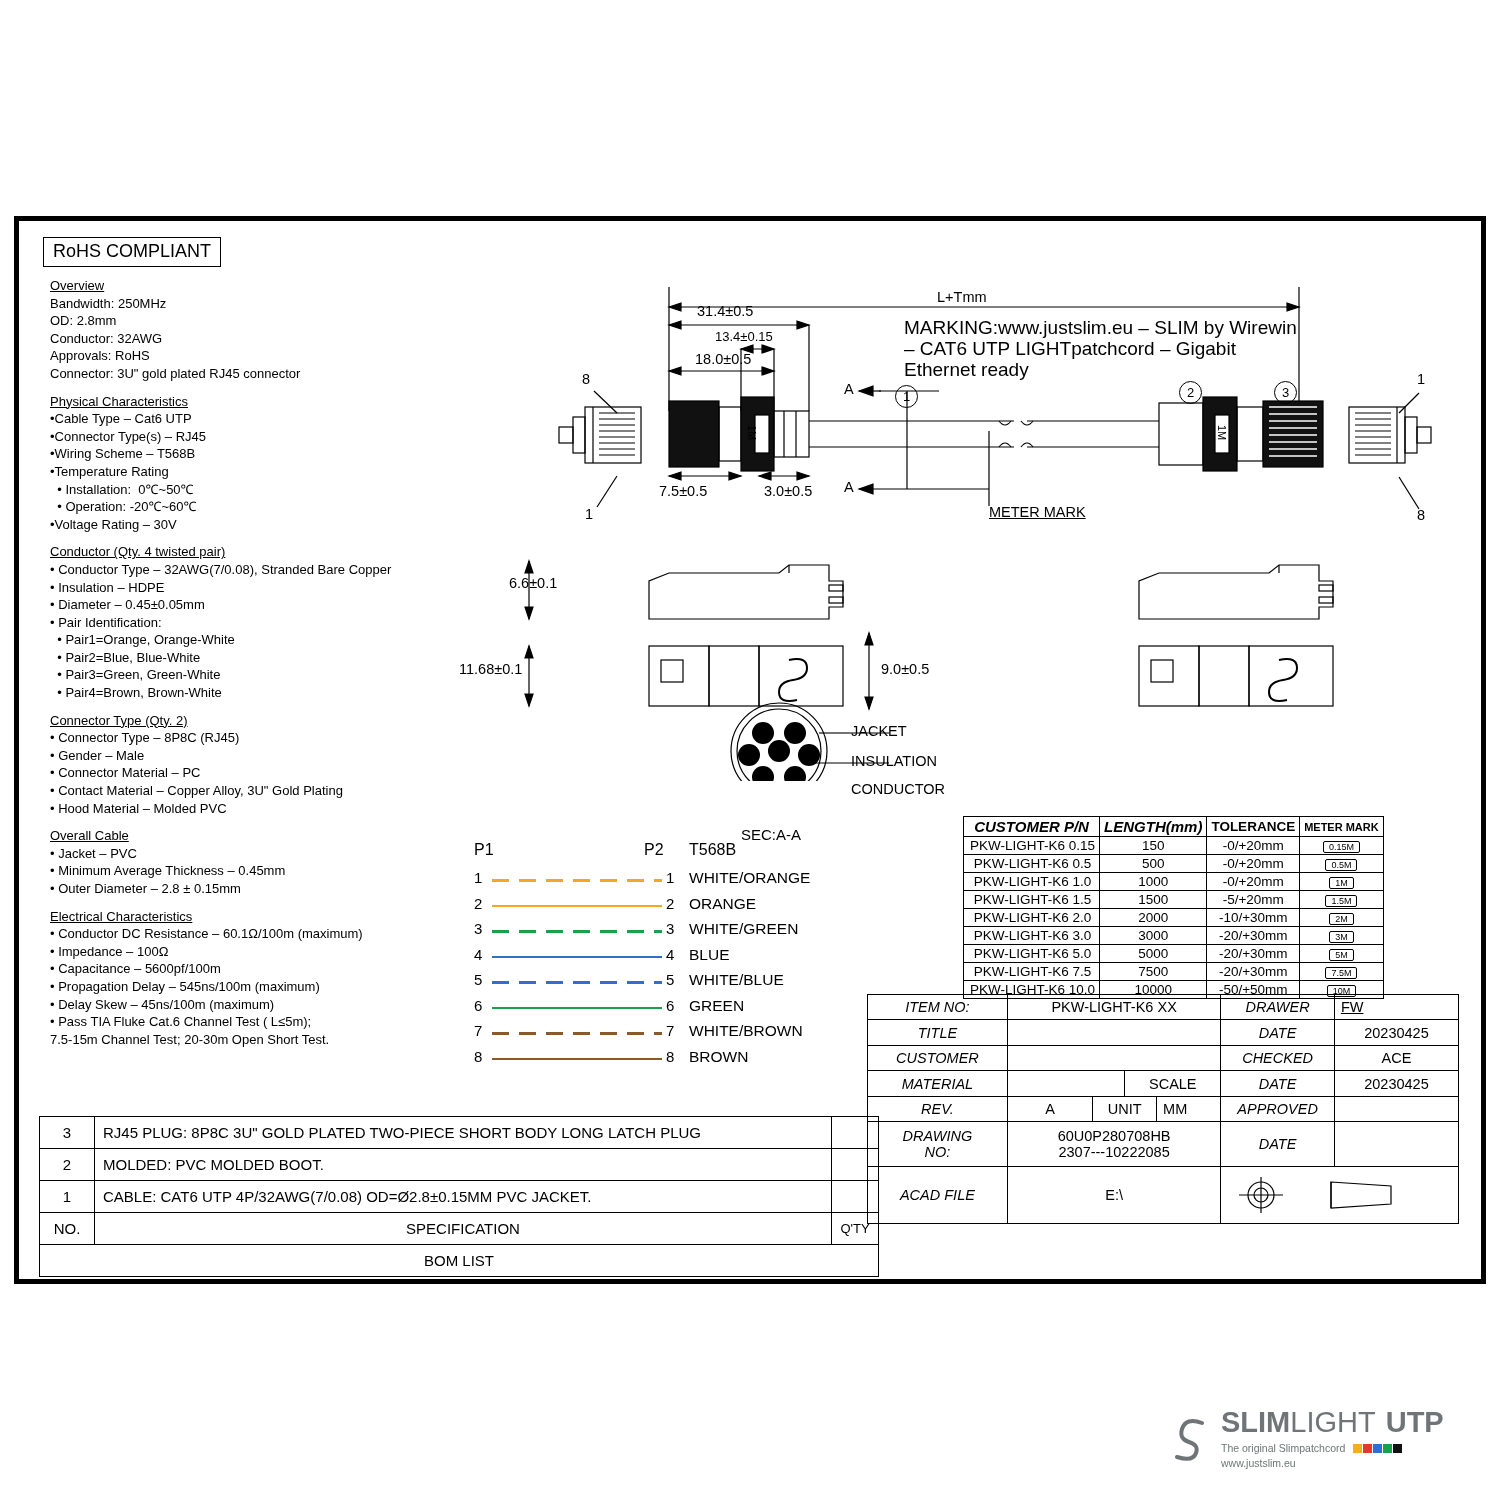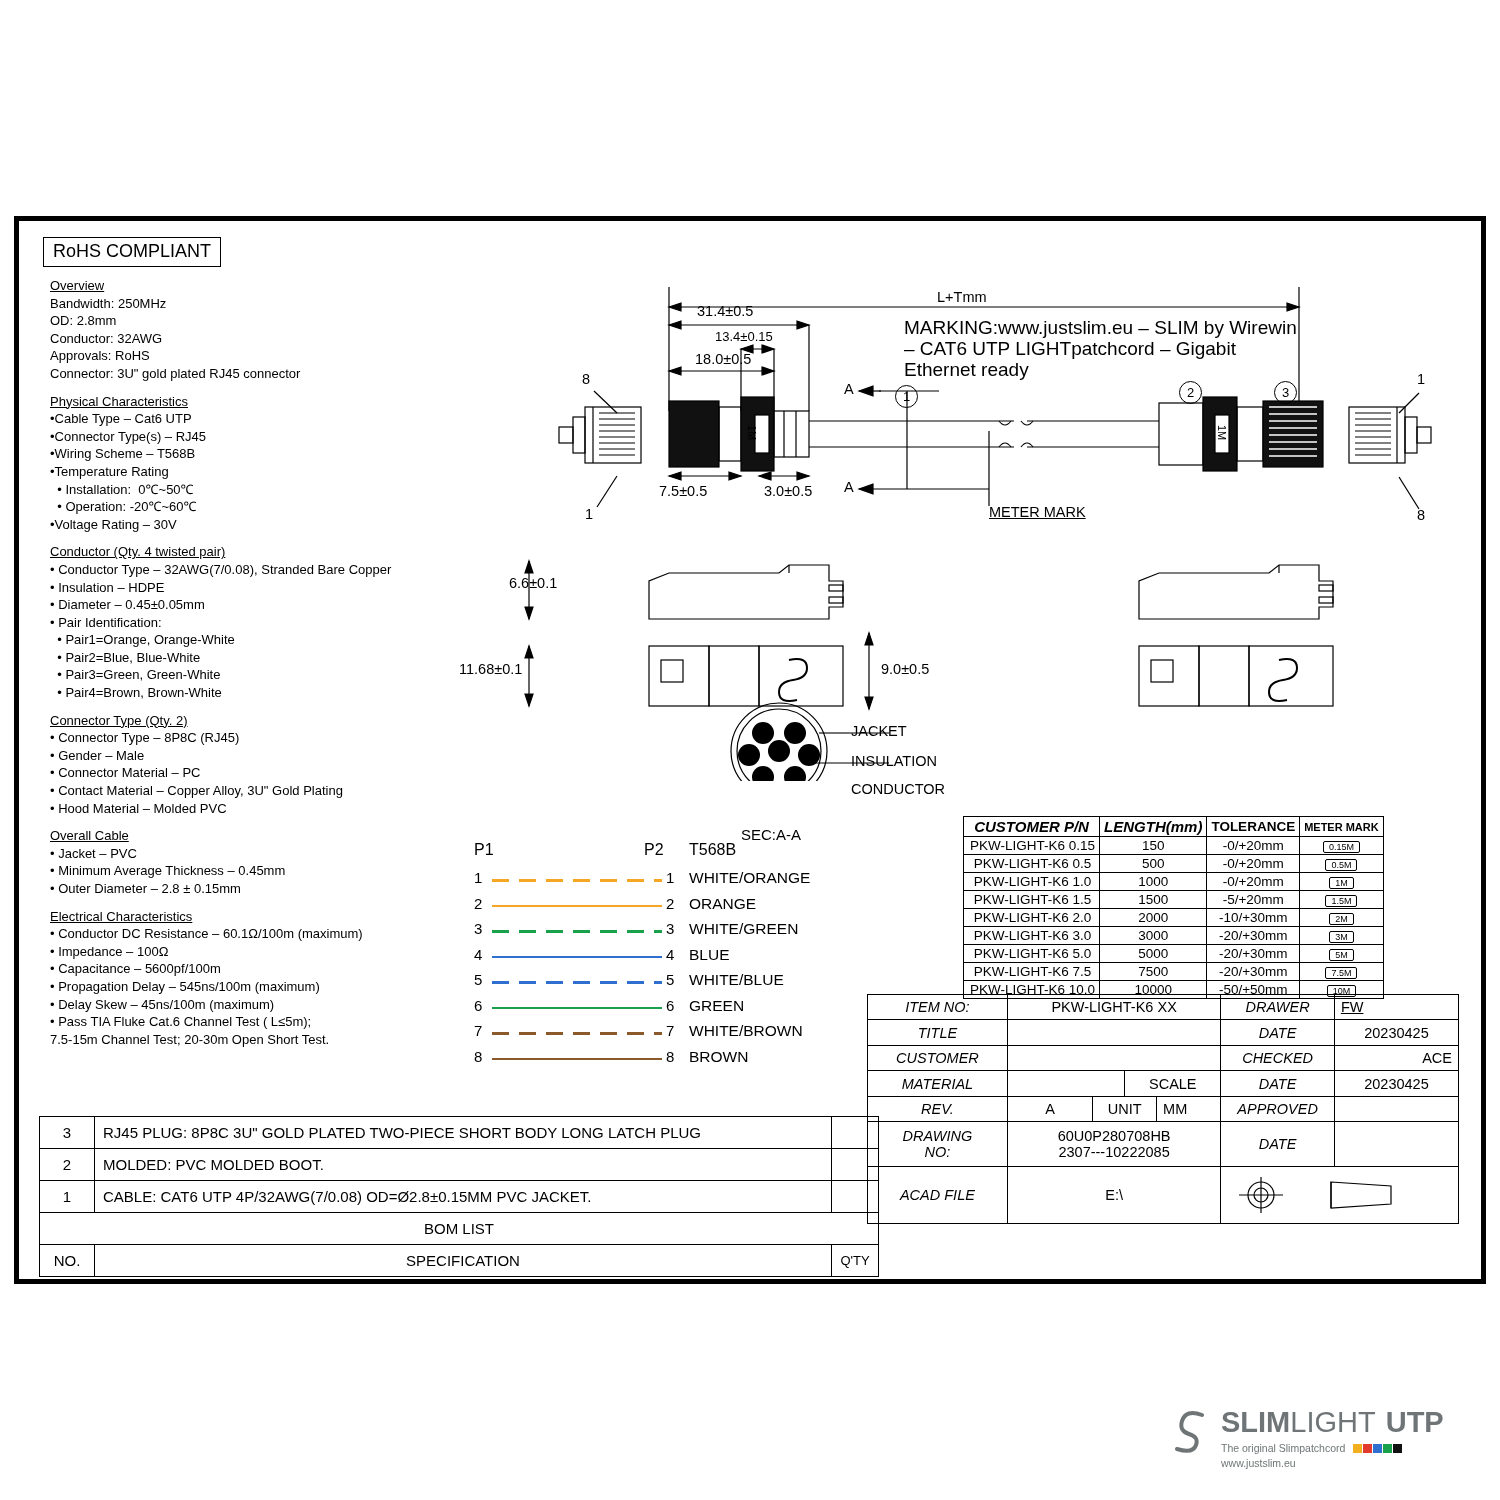--- a/index.html
+++ b/index.html
@@ -470,21 +470,21 @@
       <tr>
         <td class="lbl">TITLE</td>
         <td></td>
         <td class="lbl">DATE</td>
         <td style="text-align:center;">20230425</td>
       </tr>
       <tr>
         <td class="lbl">CUSTOMER</td>
         <td></td>
         <td class="lbl">CHECKED</td>
-        <td style="text-align:right;">ACE</td>
+        <td style="text-align:center;">ACE</td>
       </tr>
       <tr>
         <td class="lbl">MATERIAL</td>
         <td style="padding:0;">
           <table style="border-collapse:collapse;width:100%;height:100%;border:0;">
             <tbody>
                   <tr>
               <td style="border:0;border-right:1.3px solid #000;width:55%;"></td>
               <td style="border:0;text-align:center;">SCALE</td>
             </tr>
@@ -532,21 +532,21 @@
               <line x1="110" y1="10" x2="110" y2="36"></line>
             </g>
           </svg>
         </td>
       </tr>
     </tbody>
       </table>
   </div>
 
   <div class="abs" id="logo">
-    <div style="display:flex;">
+    <div style="display:flex;align-items:center;">
       <svg width="46" height="48" viewBox="0 0 46 48">
         <path d="M33 9 q-16 -6 -20 6 q-3 10 7 13 q10 3 7 11 q-3 9 -19 4" stroke="#6f7577" stroke-width="4" fill="none" stroke-linecap="round"></path>
       </svg>
       <div style="margin-left:6px;">
         <div>
           <span class="lg1">SLIM</span><span class="lg1" style="font-weight:normal;">LIGHT</span><span class="lg1" style="margin-left:10px;">UTP</span>
         </div>
         <div style="display:flex;align-items:center;">
           <span class="lg2">The original Slimpatchcord</span>
           <span class="swatches" style="margin-left:8px;"><span style="background: rgb(242, 176, 30);"></span><span style="background: rgb(226, 59, 46);"></span><span style="background: rgb(47, 111, 208);"></span><span style="background: rgb(24, 160, 74);"></span><span style="background: rgb(17, 17, 17);"></span></span>
@@ -570,24 +570,24 @@
             <td class="bomqty"></td>
           </tr>
           <tr>
             <td class="bomno">1</td>
             <td>CABLE: CAT6 UTP 4P/32AWG(7/0.08)  OD=Ø2.8±0.15MM   PVC JACKET.</td>
             <td class="bomqty"></td>
           </tr>
         </tbody>
       <tbody>
           <tr>
-        <td colspan="3" style="text-align:center;">BOM LIST</td>
-      </tr>
-      <tr>
         <td class="bomno">NO.</td>
         <td style="text-align:center;">SPECIFICATION</td>
         <td class="bomqty" style="text-align:center;font-size:13px;">Q'TY</td>
       </tr>
+      <tr>
+        <td colspan="3" style="text-align:center;">BOM LIST</td>
+      </tr>
     </tbody>
       </table>
   </div>
 
 </div>
 
 </body></html>

